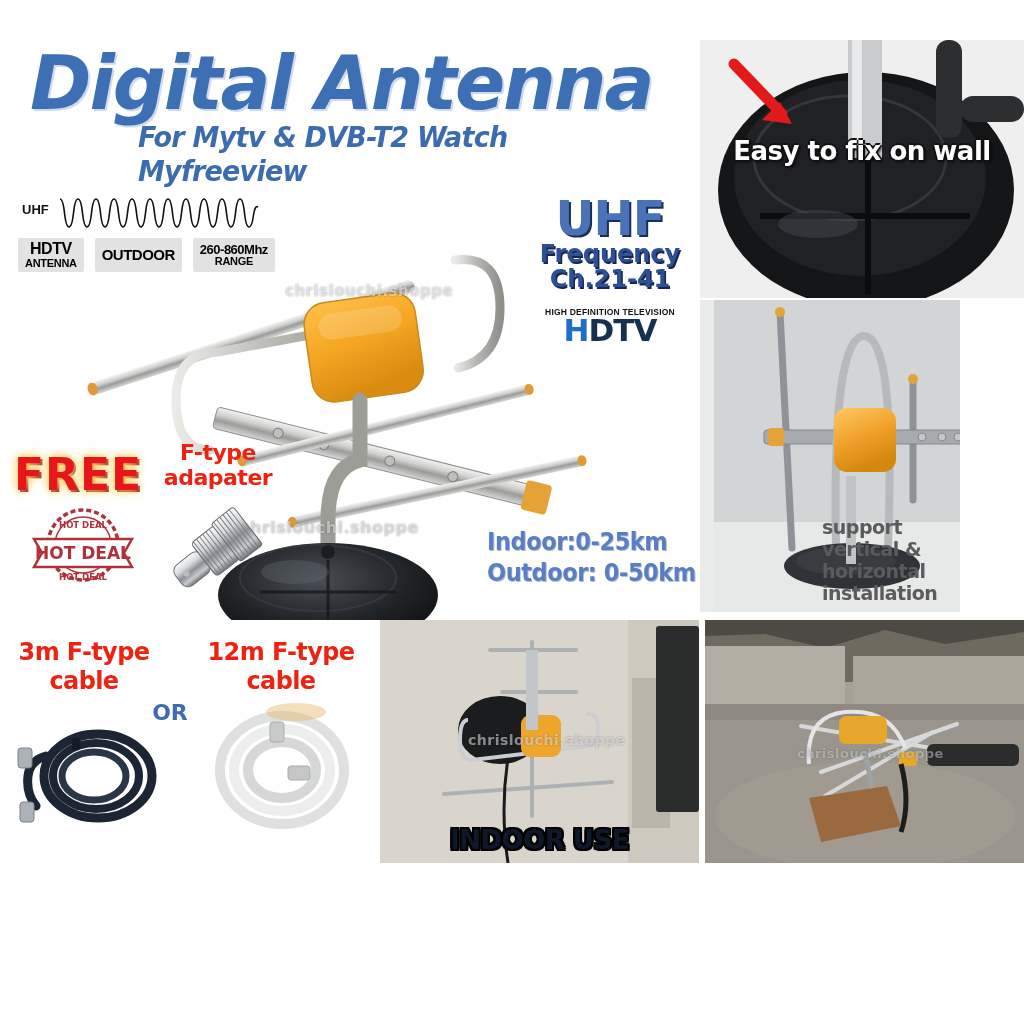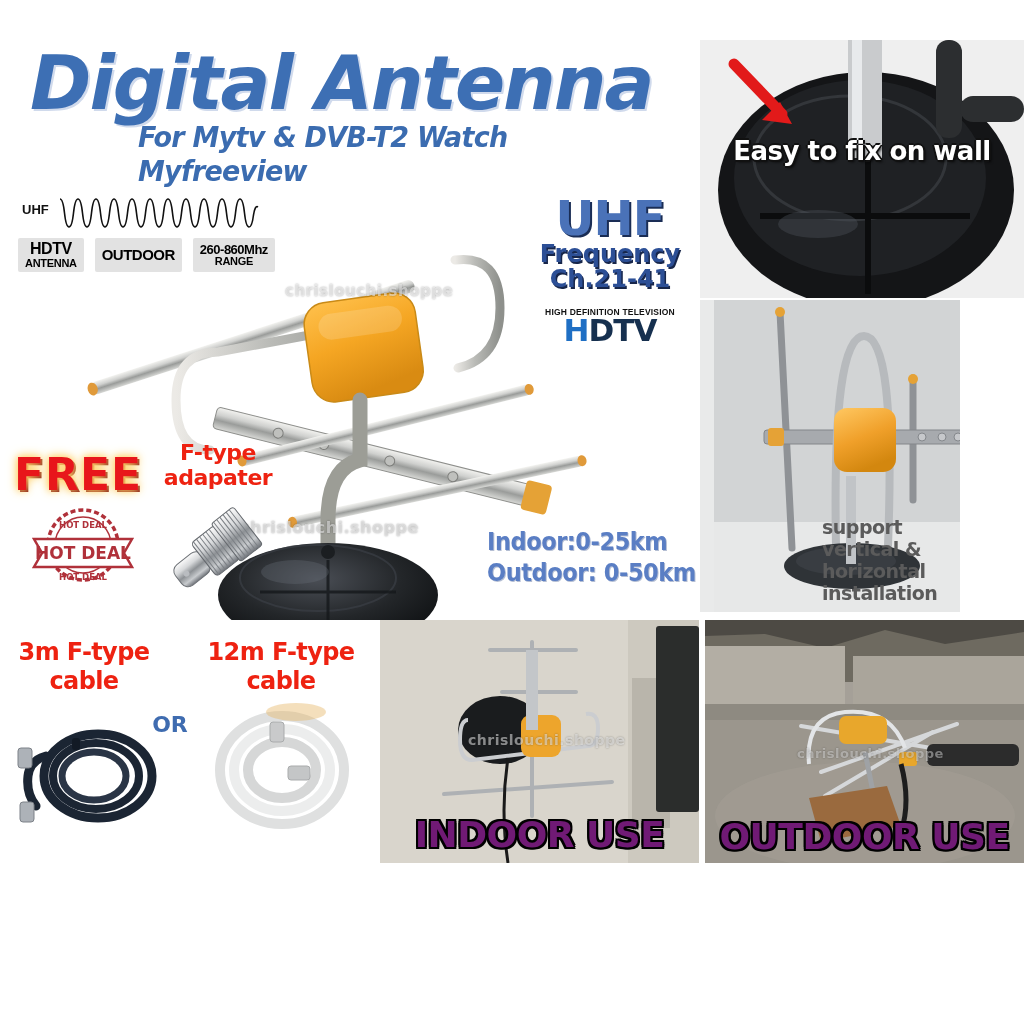--- a/index.html
+++ b/index.html
@@ -88,32 +88,32 @@
 
   
   .cable-label{
     font-family:"DejaVu Sans",sans-serif;font-weight:700;font-size:24px;
     color:#ee2211;text-align:center;line-height:1.2;letter-spacing:-.6px;
   }
   #cable-a-label{left:4px;top:638px;width:160px;}
   #cable-b-label{left:196px;top:638px;width:170px;}
   #or-label{
     left:140px;top:700px;width:60px;text-align:center;
-    font-family:"DejaVu Sans",sans-serif;font-weight:700;font-size:22px;color:#3f6cb0;margin-top:12px;
+    font-family:"DejaVu Sans",sans-serif;font-weight:700;font-size:22px;color:#3f6cb0;
   }
 
   
   .panel{overflow:hidden;position:absolute;}
   .panel-caption{
     position:absolute;left:0;width:100%;text-align:center;
     font-family:"DejaVu Sans",sans-serif;font-weight:700;
     letter-spacing:-.5px;
   }
   .caption-yellow{
-    color:#701a75;font-size:36px;
+    color:#0f172a;font-size:26px;
     text-shadow:-2px 0 #000,2px 0 #000,0 -2px #000,0 2px #000,2px 2px #000,-2px 2px #000,2px -2px #000,-2px -2px #000;
   }
   .caption-white{
     color:#fff;font-size:26px;
     text-shadow:-2px 0 #111,2px 0 #111,0 -2px #111,0 2px #111,2px 2px 3px rgba(0,0,0,.8);
   }
   #panel-wall{left:700px;top:40px;width:324px;height:258px;background:#701a75;}
   #panel-stand{left:700px;top:300px;width:260px;height:312px;background:#fde047;}
   #panel-indoor{left:380px;top:620px;width:319px;height:243px;background:#cfc9bd;}
   #panel-outdoor{left:705px;top:620px;width:319px;height:243px;background:#9d9890;}
@@ -440,21 +440,20 @@
       </g>
       <path d="M104 144 Q100 96 140 92 Q186 88 200 128" fill="none" stroke="#e3e5e7" stroke-width="4"></path>
       <rect x="134" y="96" width="48" height="28" rx="7" fill="#e8a72c"></rect>
       <rect x="194" y="132" width="18" height="14" rx="3" fill="#e8a72c"></rect>
       <path d="M160 132 L170 182 L150 210" fill="none" stroke="#9fa2a5" stroke-width="5"></path>
       <path d="M196 144 Q206 182 196 212" fill="none" stroke="#1d1d1d" stroke-width="5"></path>
       <polygon points="104,178 182,166 196,206 116,222" fill="#9a6a3e"></polygon>
       <rect x="222" y="124" width="92" height="22" rx="6" fill="#2c2c2c"></rect>
     </svg>
     <span class="watermark" style="left:92px;top:126px;font-size:13px;color:rgba(255,255,255,.42);">chrislouchi.shoppe</span>
-    <div class="panel-caption caption-yellow" style="bottom:6px;">OUTDOOR USE</div>
   </div>
 
   <div class="abs" id="bottom-bar">
 
     
 
     
 
     
 

